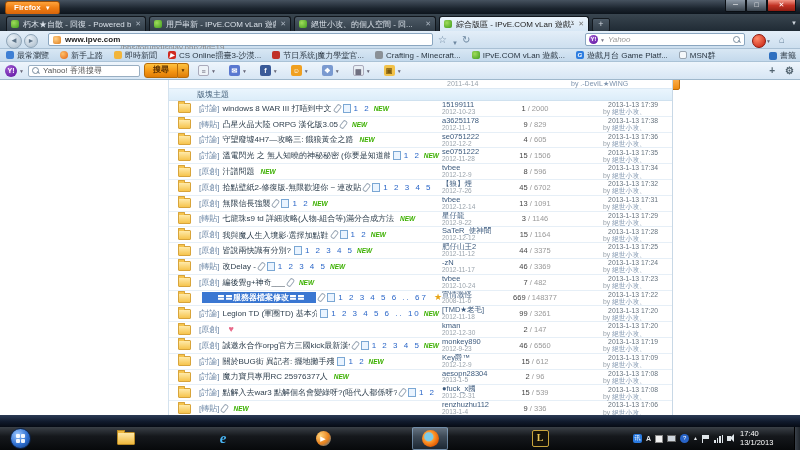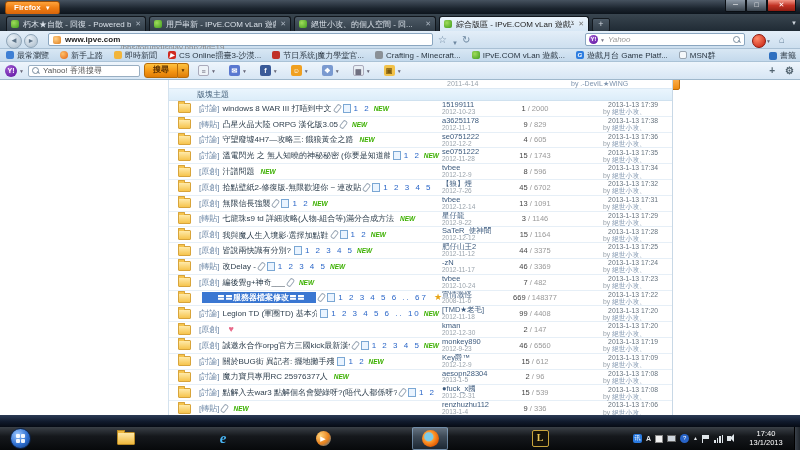--- a/index.html
+++ b/index.html
@@ -148,21 +148,21 @@
   .sq{width:8px;height:8px;background:#f2f2f2;border:1px solid #888;box-sizing:border-box;}
   .sqd{width:9px;height:7px;background:#cfd6dd;border:1px solid #666;box-sizing:border-box;}
   .qc{width:9px;height:9px;border-radius:50%;background:#2864c8;color:#fff;font-size:6px;text-align:center;line-height:9px;}
   .bars{display:flex;align-items:flex-end;gap:1px;height:8px;}
   .bars i{width:1.5px;background:#dfe5ea;}
   .flagico{width:8px;height:8px;position:relative;}
   .flagico::before{content:"";position:absolute;left:0;top:0;width:1px;height:8px;background:#dfe5ea;}
   .flagico::after{content:"";position:absolute;left:1px;top:0;width:6px;height:4px;background:#dfe5ea;}
   .spk{width:4px;height:5px;background:#dfe5ea;position:relative;margin-right:3px;}
   .spk::before{content:"";position:absolute;left:3px;top:-2px;border:4.5px solid transparent;border-right-color:#dfe5ea;border-left:none;}
-  .clock{position:absolute;right:8px;top:2px;width:52px;text-align:center;color:#fff;font-size:7.5px;line-height:1.25;}
+  .clock{position:absolute;right:8px;top:2px;width:52px;color:#fff;font-size:7.5px;line-height:1.25;}
   .showdesk{position:absolute;right:0;top:0;width:5px;height:23px;background:linear-gradient(90deg,#3a414a,#20262c);border-left:1px solid #000;}
 </style>
 </head>
 <body>
 
 <div class="screen">
 
   <div class="titlebar">
     <div class="fxbtn"><span>Firefox</span><span class="car">▼</span></div>
     <div class="winctl">
@@ -391,21 +391,21 @@
       <span class="imgico"></span>
       <a class="pages">1 2</a>
       <span class="newb">NEW</span>
       <span class="badge"></span>
     </div>
     <div class="c-auth">
       <a class="an">se0751222</a>
       <span class="ad">2012-11-28</span>
     </div>
     <div class="c-rep">
-      <span class="rn">15</span><span class="rv"> / 1743</span>
+      <span class="rn">15</span><span class="rv"> / 1506</span>
     </div>
     <div class="c-last">
       <a class="lt">2013-1-13 17:35</a>
       <span class="lb"><span>by</span> <a class="lu">絕世小攻、</a></span>
     </div>
   </div>
           <div class="trow">
     <div class="c-ico"><span class="folder"></span></div>
     <div class="c-title">
       <a class="cat">[原創]</a>
@@ -619,21 +619,21 @@
       <span class="imgico"></span>
       <a class="pages">1 2 3 4 5 6 .. 10</a>
       <span class="newb">NEW</span>
       <span class="badge"></span>
     </div>
     <div class="c-auth">
       <a class="an">[TMD★老毛]</a>
       <span class="ad">2012-11-18</span>
     </div>
     <div class="c-rep">
-      <span class="rn">99</span><span class="rv"> / 4408</span>
+      <span class="rn">99</span><span class="rv"> / 3261</span>
     </div>
     <div class="c-last">
       <a class="lt">2013-1-13 17:20</a>
       <span class="lb"><span>by</span> <a class="lu">絕世小攻、</a></span>
     </div>
   </div>
           <div class="trow">
     <div class="c-ico"><span class="folder"></span></div>
     <div class="c-title">
       <a class="cat">[原創]</a>

